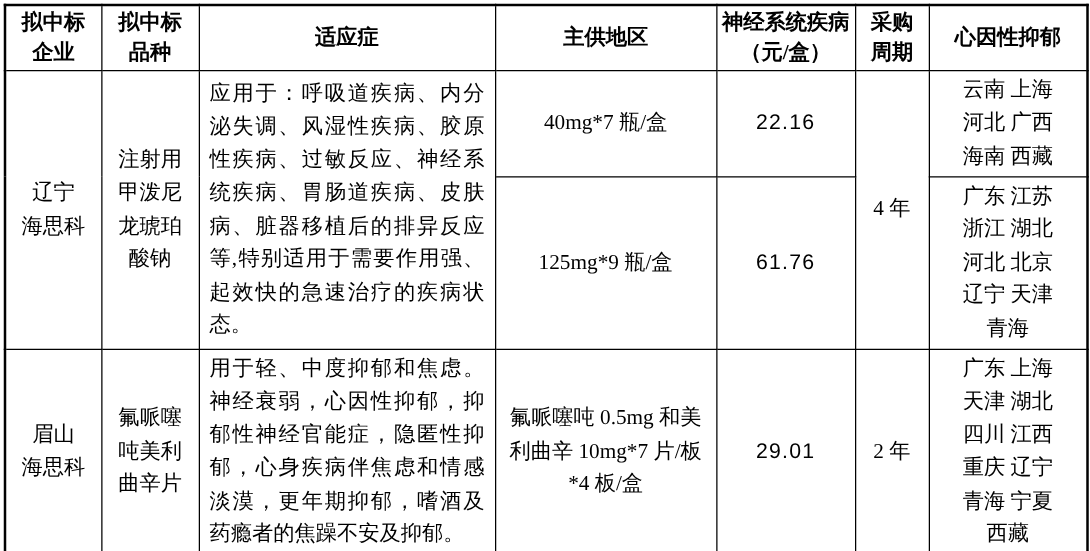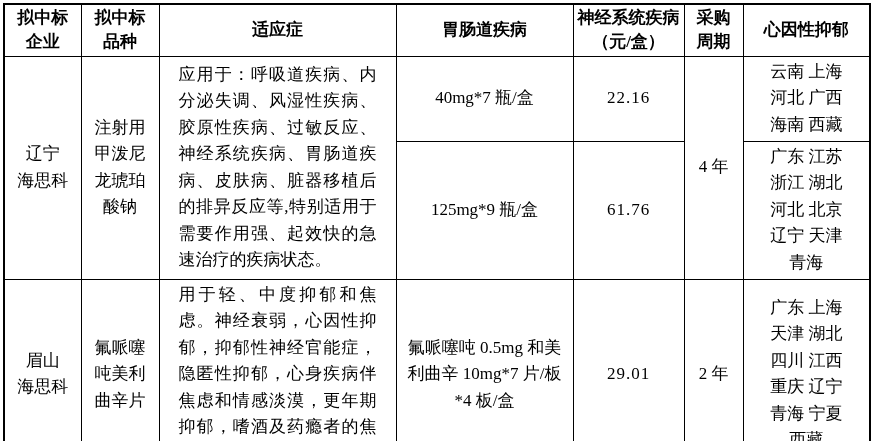--- a/index.html
+++ b/index.html
@@ -33,25 +33,25 @@
   }
   .bid-table th {
     font-weight: bold;
     line-height: 24px;
   }
   .bid-table td.ind {
     text-align: justify;
     text-align-last: left;
     white-space: normal;
     word-break: break-all;
-    padding: 2px 19px;
+    padding: 2px 8px;
     line-height: 26.5px;
   }
   .bid-table td.num {
-    font-family: Liberation Serif, serif;
+    font-family: Liberation Sans, sans-serif;
     letter-spacing: 1px;
   }
 </style>
 </head>
 <body>
 
 <table class="bid-table">
   <colgroup>
     <col style="width:77px">
     <col style="width:78px">
@@ -61,21 +61,21 @@
     <col style="width:59px">
     <col style="width:127px">
   </colgroup>
   <tbody>
     <tr style="height:52px">
       <th>拟中标
 企业</th>
       <th>拟中标
 品种</th>
       <th>适应症</th>
-      <th>胃肠道疾病</th>
+      <th>主供地区</th>
       <th>神经系统疾病
 （元/盒）</th>
       <th>采购
 周期</th>
       <th>心因性抑郁</th>
     </tr>
 
     <tr style="height:85px">
       <td rowspan="2">辽宁
 海思科</td>

